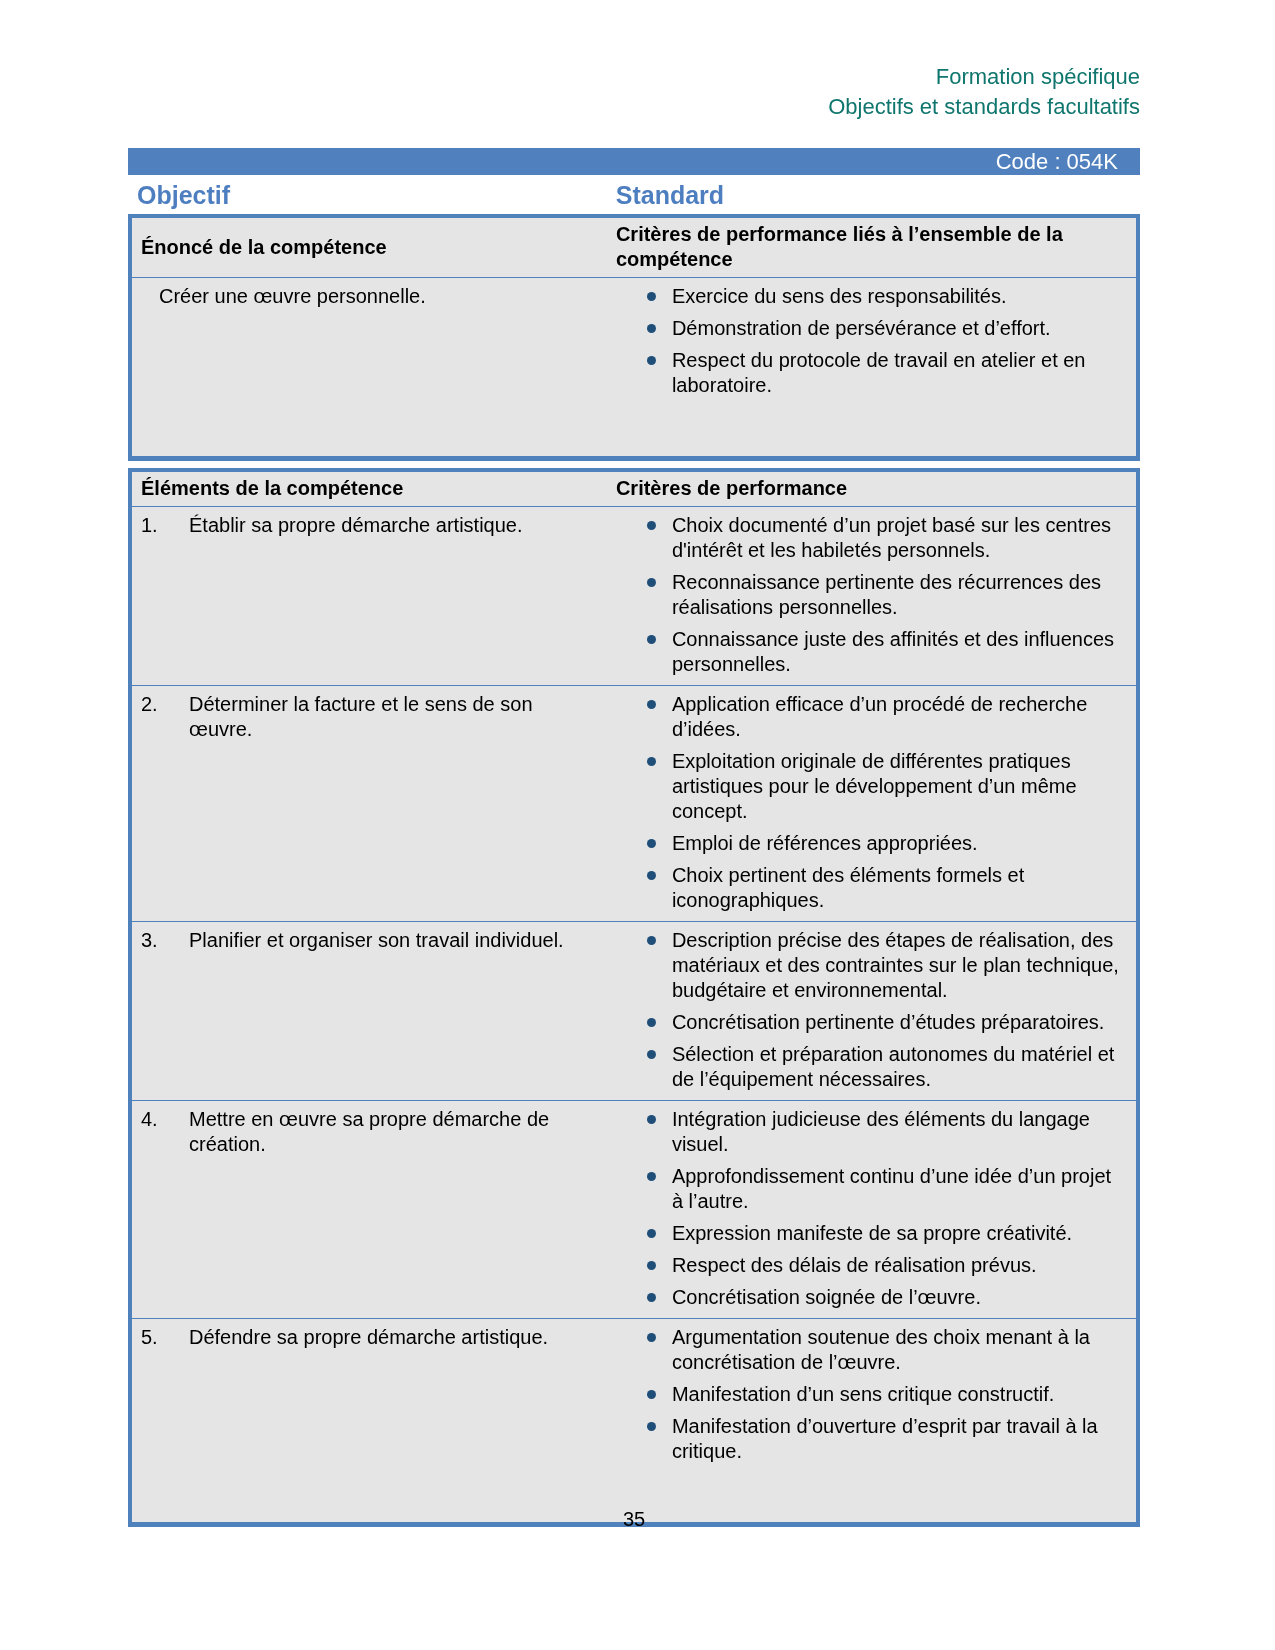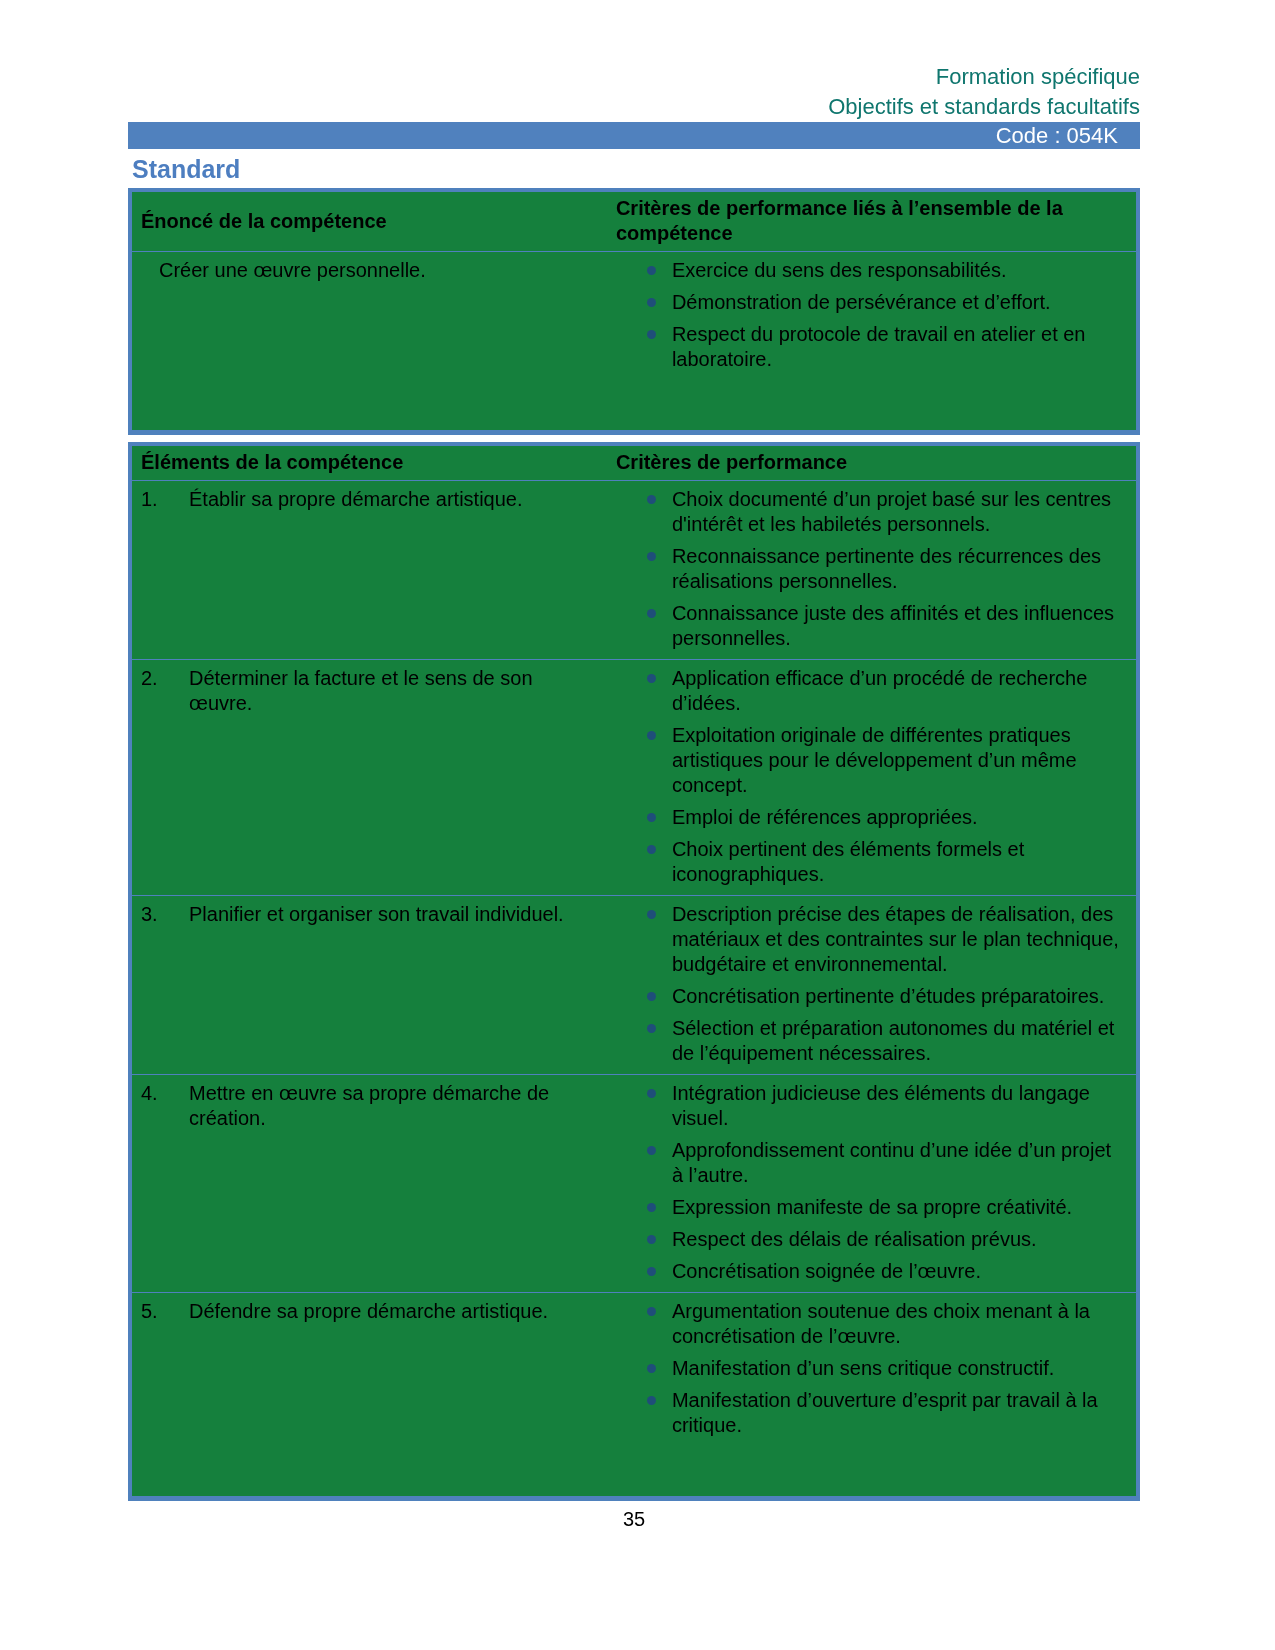--- a/index.html
+++ b/index.html
@@ -5,29 +5,29 @@
   html, body { margin:0; padding:0; }
   .page {
     position:relative; width:1275px; height:1650px; background:#ffffff;
     font-family:"Liberation Sans", sans-serif; color:#000; overflow:hidden;
   }
   .content { position:absolute; left:128px; top:0; width:1012px; }
 
   .doc-header { margin-top:62px; text-align:right; color:#0f766e; font-size:22px; line-height:30px; }
 
   .code-bar {
-    margin-top:0; background:#5081be; color:#ffffff; text-align:right;
+    margin-top:26px; background:#5081be; color:#ffffff; text-align:right;
     font-size:22px; line-height:27px; height:27px; padding-right:22px; box-sizing:border-box;
   }
 
   .col-heads { display:flex; margin:6px 0 4px 0; font-weight:bold; font-size:25px; color:#4d7ec0; }
   .col-heads .ch-left { width:47.8%; padding-left:9px; box-sizing:border-box; }
   .col-heads .ch-right { flex:1; padding-left:4px; box-sizing:border-box; }
 
-  .tbl { border:4px solid #4f81bd; border-bottom-width:5px; background:#15803d; }
+  .tbl { border:4px solid #4f81bd; border-bottom-width:5px; background:#e5e5e5; }
   .tbl-elements { margin-top:7px; }
 
   .trow { display:flex; border-bottom:1.5px solid #4f81bd; }
   .trow:last-child { border-bottom:none; }
 
   .cell { box-sizing:border-box; font-size:20px; line-height:25px; }
   .cell-left  { width:47.8%; padding:6px 14px 8px 9px; }
   .cell-right { flex:1; padding:6px 10px 8px 4px; }
 
   .thead { }
@@ -59,20 +59,21 @@
     <div class="doc-header">
       <div>Formation spécifique</div>
       <div>Objectifs et standards facultatifs</div>
     </div>
 
     <div class="code-bar">
       <span>Code : 054K</span>
     </div>
 
     <div class="col-heads">
+      <div class="ch-left">Objectif</div>
       <div class="ch-right">Standard</div>
     </div>
 
     <div class="tbl tbl-competency">
       <div class="trow thead">
         <div class="cell cell-left">Énoncé de la compétence</div>
         <div class="cell cell-right">Critères de performance liés à l’ensemble de la compétence</div>
       </div>
       <div>
           <div class="trow trow-last">

